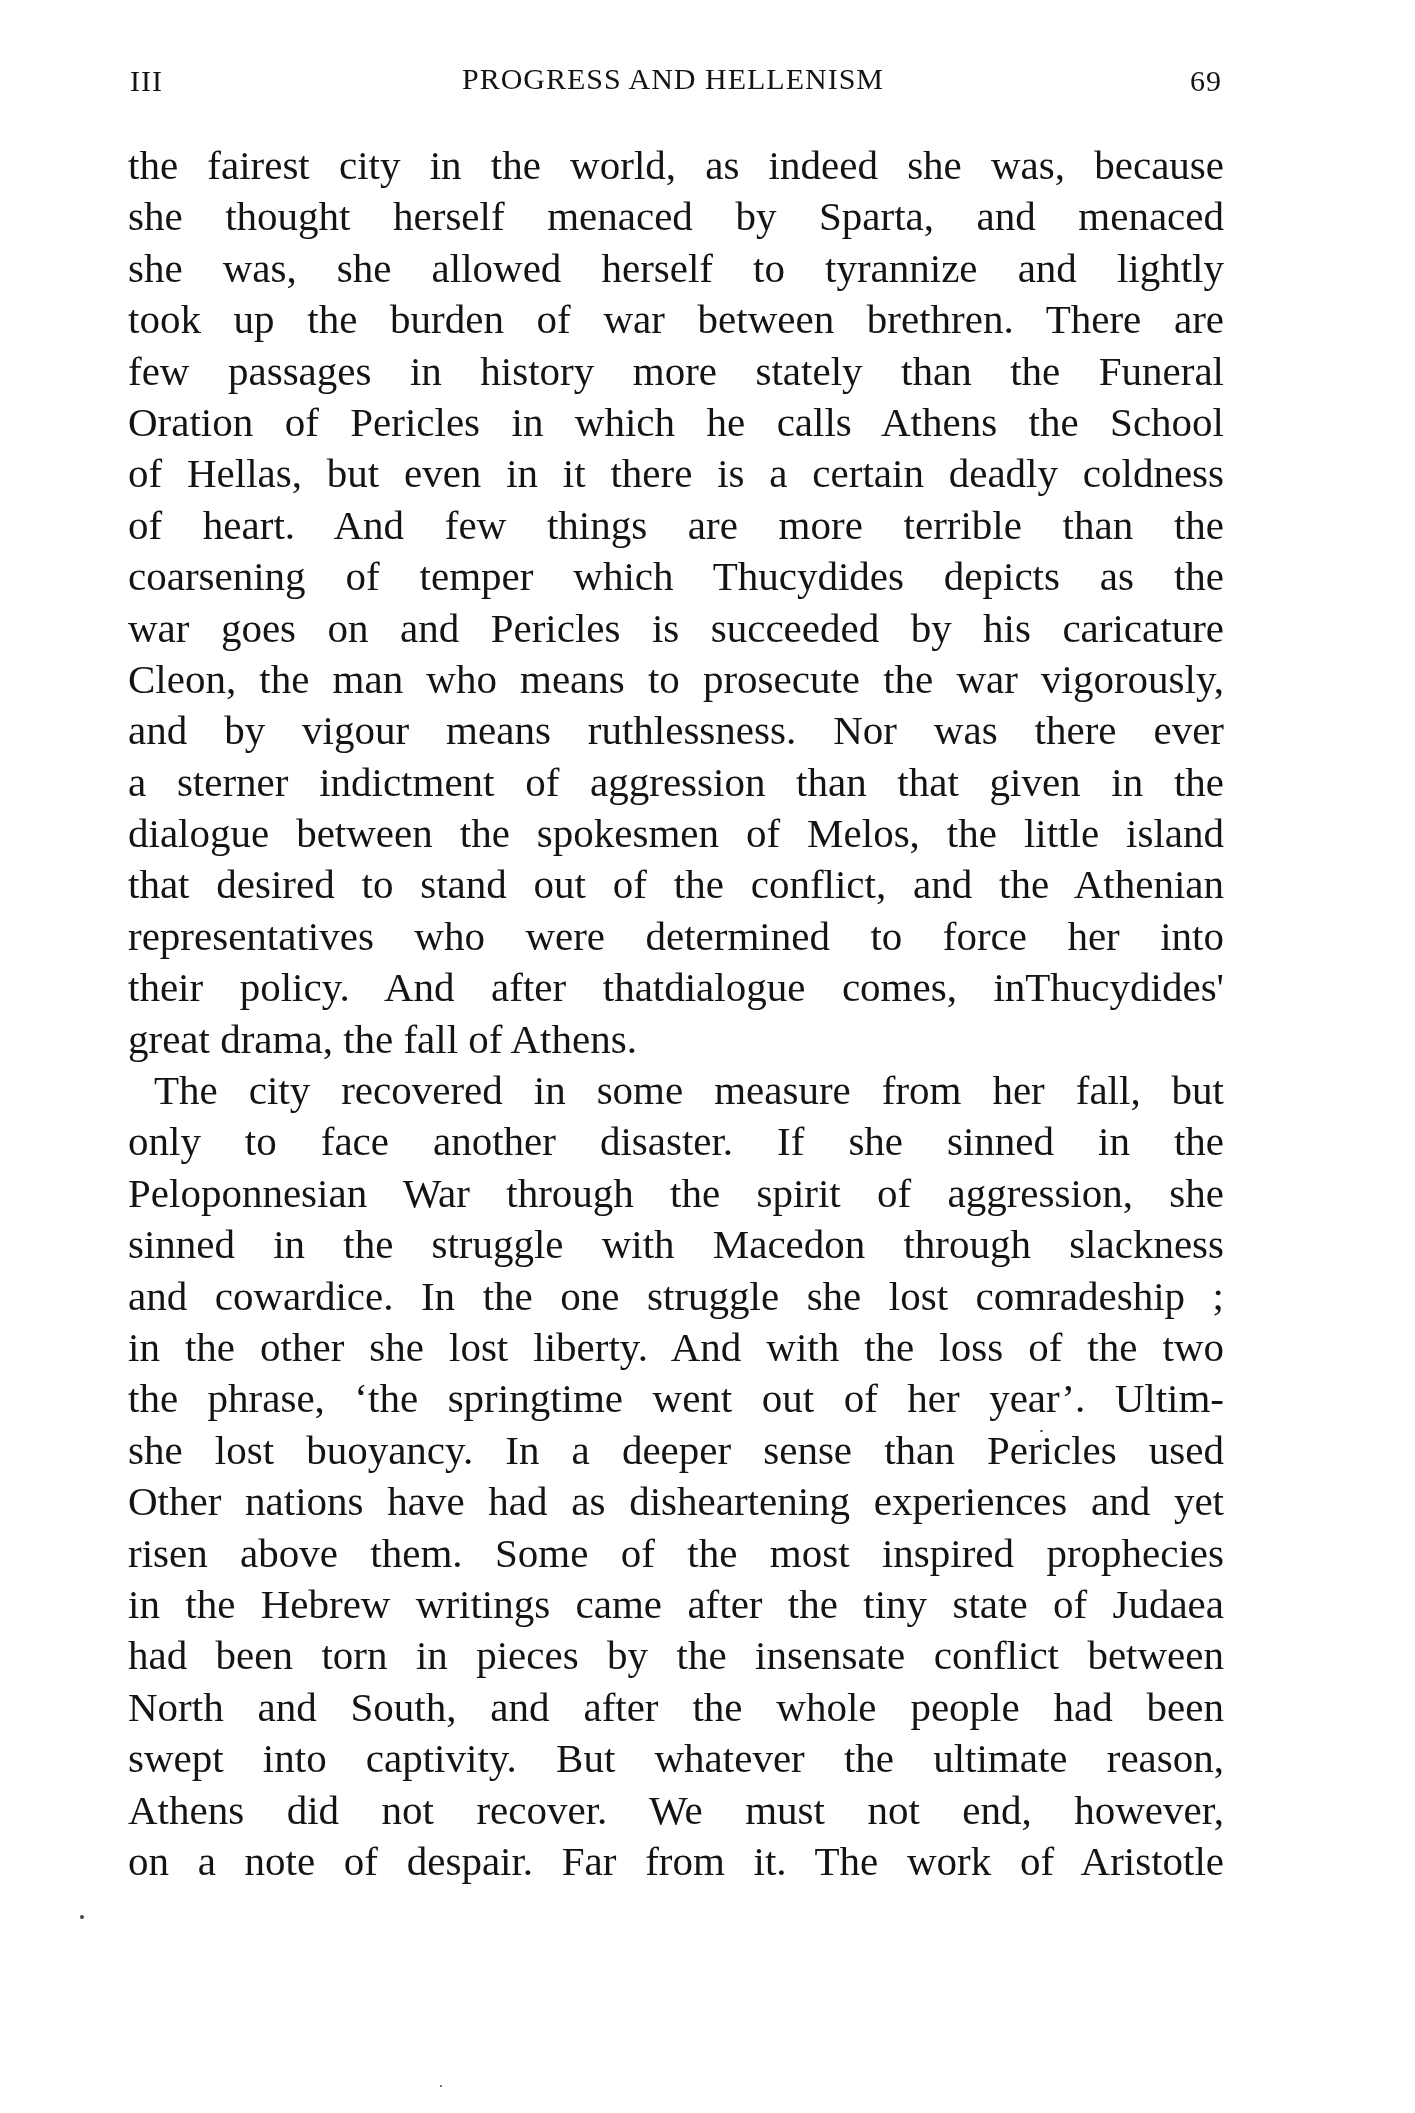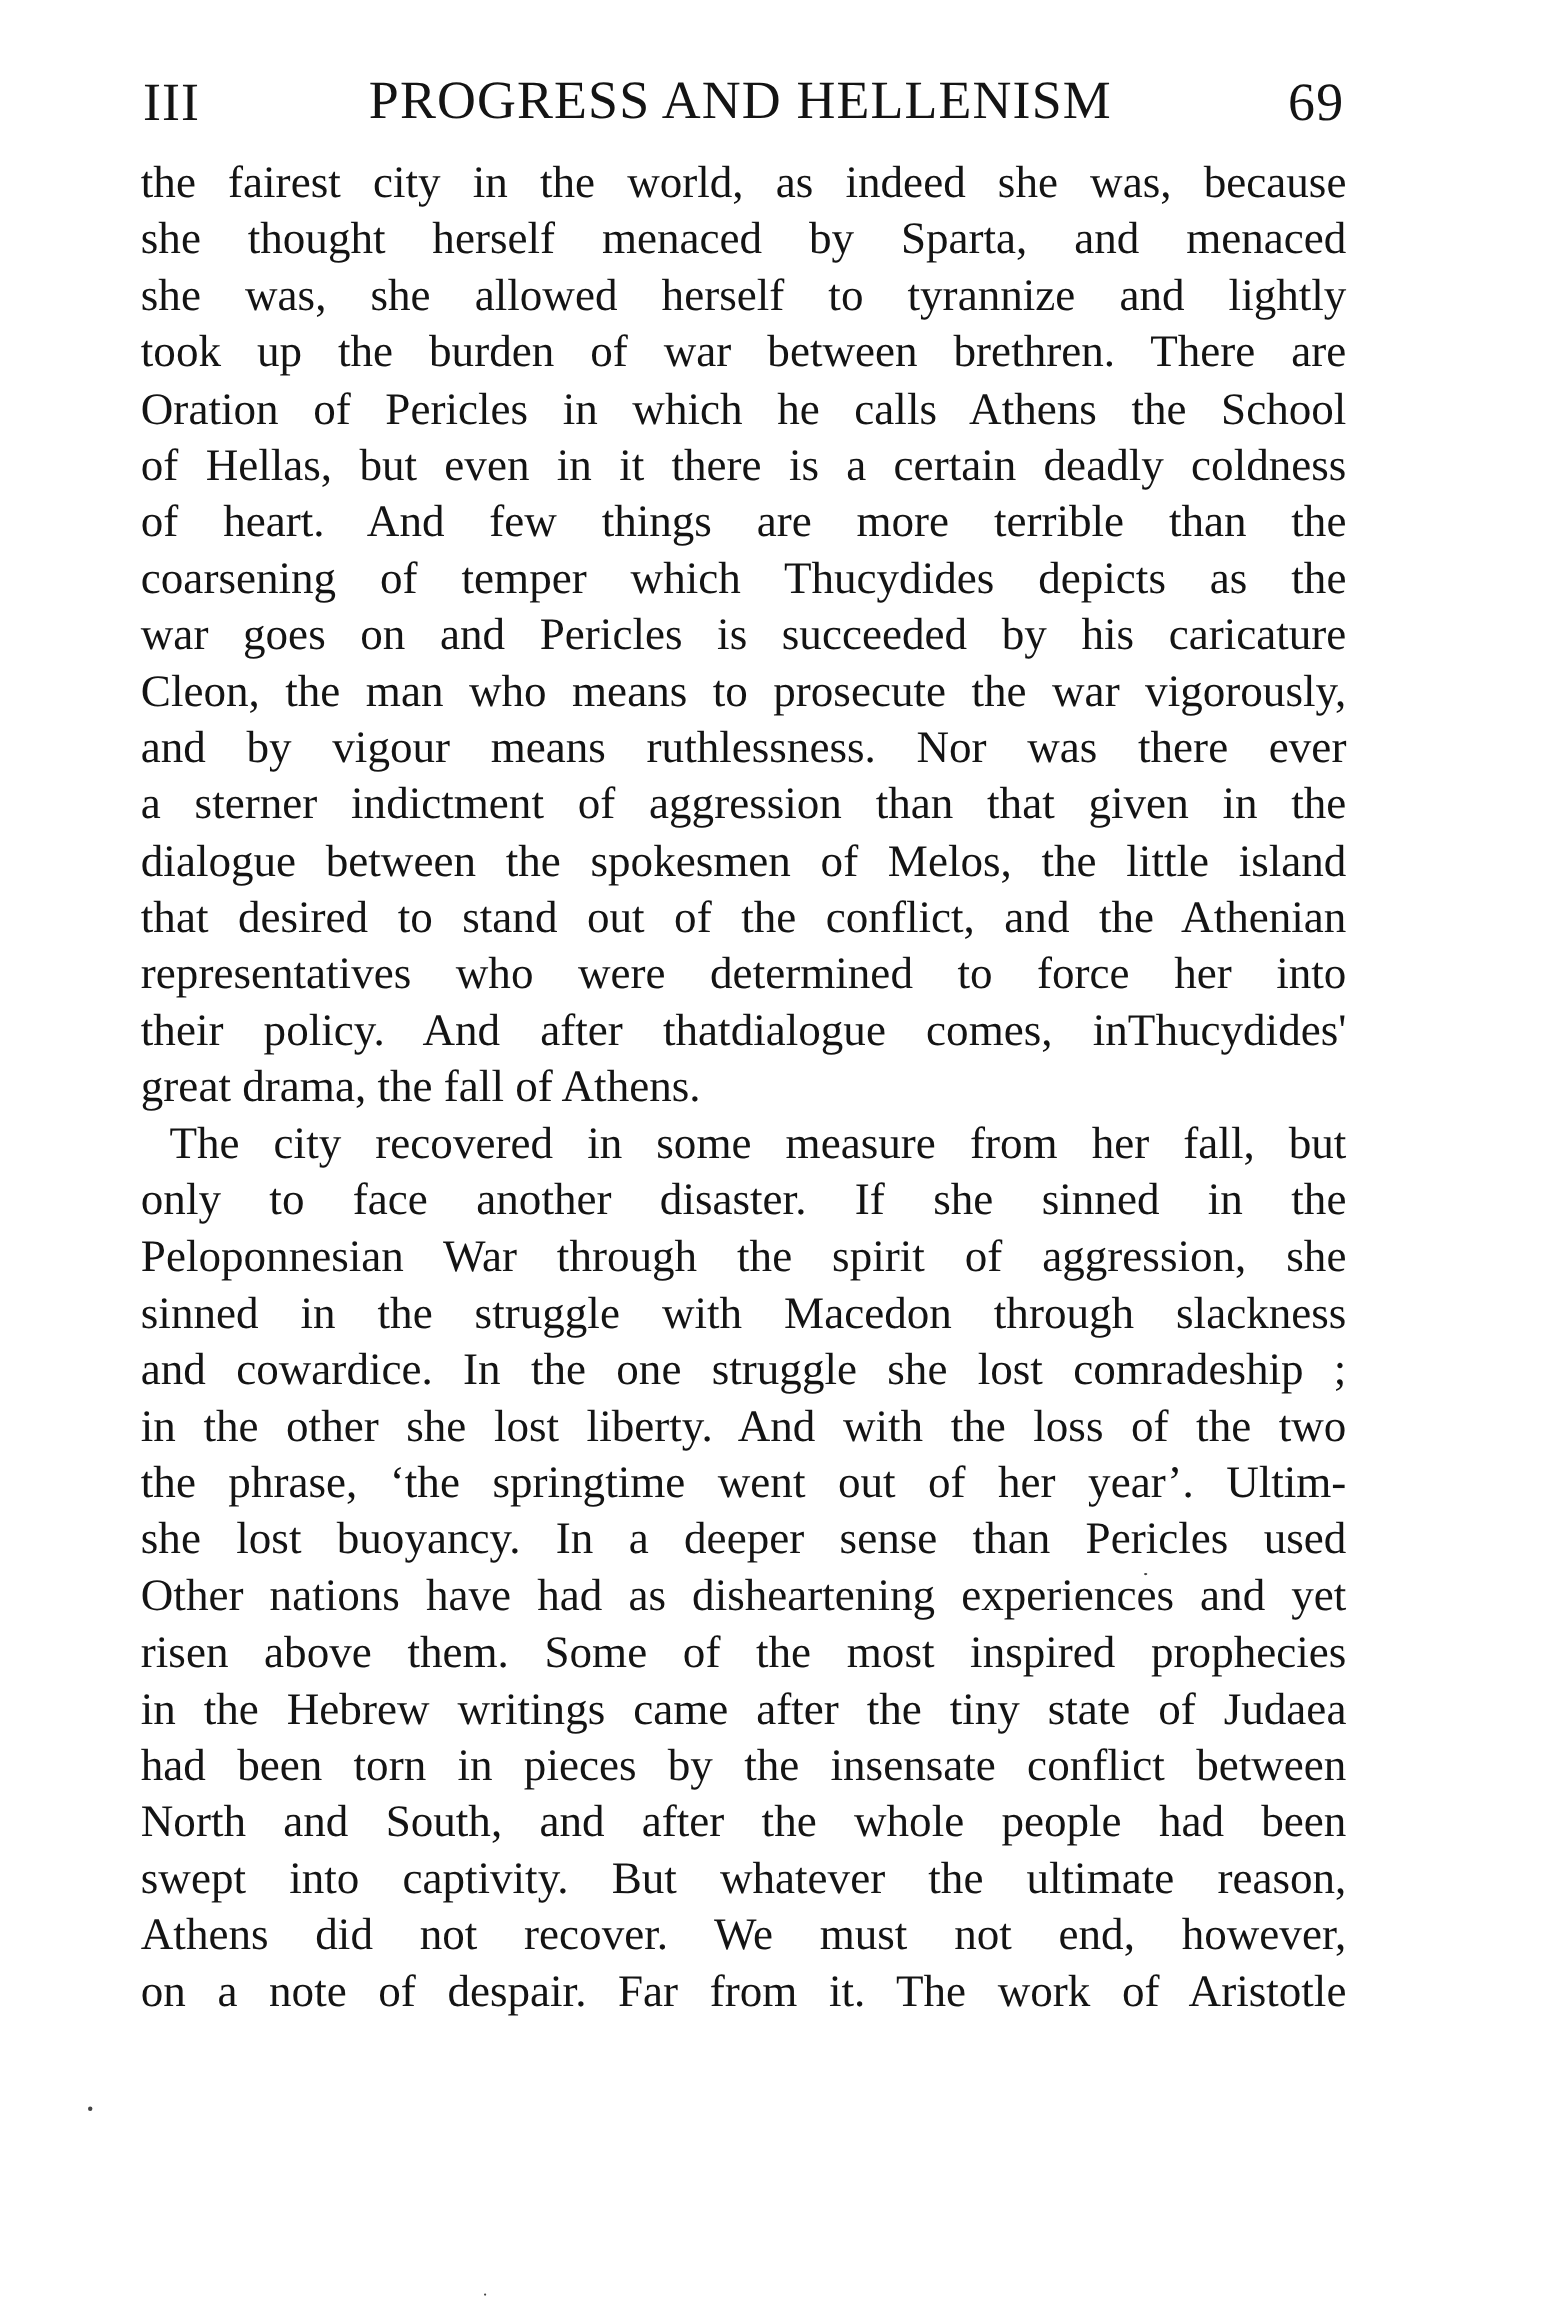--- a/index.html
+++ b/index.html
@@ -3,21 +3,21 @@
 <meta charset="utf-8">
 <style>
   html, body { margin: 0; padding: 0; background: #ffffff; }
   body {
     width: 1415px; height: 2113px; position: relative; overflow: hidden;
     font-family: "Liberation Serif", "DejaVu Serif", serif; color: #141414;
   }
   .page { position: absolute; left: 0; top: 0; width: 1415px; height: 2113px; }
   .running-head {
     position: absolute; left: 128px; top: 58px; width: 1096px; height: 60px;
-    font-size: 49px; letter-spacing: 1px;
+    font-size: 30px; letter-spacing: 1px;
   }
   .running-head .chapter { position: absolute; left: 2px; top: 6px; }
   .running-head .title { position: absolute; left: 0; right: 16px; top: 4px; text-align: center; padding-left: 10px; }
   .running-head .folio { position: absolute; right: 2px; top: 6px; }
   .body-text {
     position: absolute; left: 128px; top: 140px; width: 1096px;
   }
   .line {
     display: block; height: 51.4px; line-height: 51.4px;
     font-size: 41px; white-space: nowrap;
@@ -36,20 +36,21 @@
     <span class="title">PROGRESS AND HELLENISM</span>
     <span class="folio">69</span>
   </div>
 
   <div class="body-text" id="body-text">
       <div>
         <span class="line">the fairest city in the world, as indeed she was, because</span>
         <span class="line">she thought herself menaced by Sparta, and menaced</span>
         <span class="line">she was, she allowed herself to tyrannize and lightly</span>
         <span class="line">took up the burden of war between brethren.  There are</span>
+        <span class="line">few passages in history more stately than the Funeral</span>
         <span class="line">Oration of Pericles in which he calls Athens the School</span>
         <span class="line">of Hellas, but even in it there is a certain deadly coldness</span>
         <span class="line">of heart.  And few things are more terrible than the</span>
         <span class="line">coarsening of temper which Thucydides depicts as the</span>
         <span class="line">war goes on and Pericles is succeeded by his caricature</span>
         <span class="line">Cleon, the man who means to prosecute the war vigorously,</span>
         <span class="line">and by vigour means ruthlessness.  Nor was there ever</span>
         <span class="line">a sterner indictment of aggression than that given in the</span>
         <span class="line">dialogue between the spokesmen of Melos, the little island</span>
         <span class="line">that desired to stand out of the conflict, and the Athenian</span>

